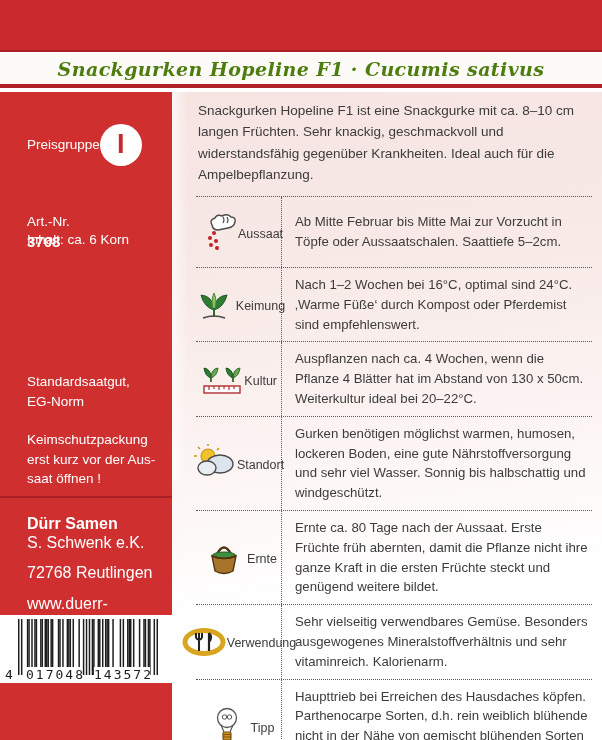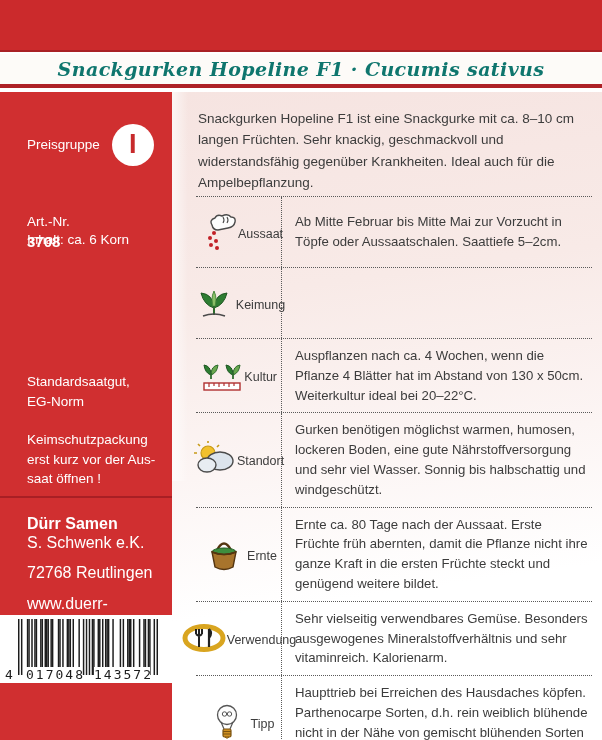--- a/index.html
+++ b/index.html
@@ -9,30 +9,30 @@
     background:#fff; font-family:"Liberation Sans", sans-serif; color:#3c3c3c;
   }
   
   .top-band { position:absolute; left:0; top:0; width:602px; height:52px;
     background:#cb2a2c; border-bottom:2px solid #a92125; }
   .title-bar { position:absolute; left:0; top:54px; width:602px; height:34px;
     background:#fdfbf8; display:flex; align-items:center; justify-content:center;
     border-bottom:4px solid #ae2126; }
   .title-bar .title {
     font-family:"DejaVu Serif", serif; font-style:italic; font-weight:bold;
-    color:#0f766e; font-size:19px; letter-spacing:0.4px; white-space:nowrap;
+    color:#4d7c0f; font-size:19px; letter-spacing:0.4px; white-space:nowrap;
   }
   
   .sidebar-top { position:absolute; left:0; top:92px; width:172px; height:523px;
     background:#d02f30; color:#fff; }
   .sidebar-bottom { position:absolute; left:0; top:683px; width:172px; height:57px;
     background:#d02f30; }
   .sb { position:absolute; left:27px; color:#fff; font-size:13.5px; line-height:1.45;
     white-space:pre-line; }
-  .price-row { top:32px; display:flex; align-items:center; gap:12px; }
+  .price-row { top:32px; display:flex; align-items:center; gap:0; }
   .price-circle { width:42px; height:42px; border-radius:50%; background:#fff;
     display:flex; align-items:center; justify-content:center;
     color:#c72a2c; font-size:27px; font-weight:bold; }
   .artnr { top:100px; }
   .artnr b { font-size:15px; }
   .inhalt { top:138px; }
   .standard { top:280px; }
   .keimschutz { top:338px; }
   .sb-divider { position:absolute; left:0; top:404px; width:172px; height:2px;
     background:#a81f24; }
@@ -46,21 +46,21 @@
     background:#fff; color:#1c1c1c; font-family:"DejaVu Sans Mono", monospace;
     font-size:13px; letter-spacing:2px; text-align:center; }
   .bc-lead   { left:2px;  width:14px; letter-spacing:0 !important; }
   .bc-group1 { left:26px; width:56px; }
   .bc-group2 { left:94px; width:56px; }
   
   .main { position:absolute; left:172px; top:92px; width:430px; height:648px;
     background:linear-gradient(172deg,#f6e4e1 0%, #f8eae7 30%, #fcf5f4 55%, #ffffff 75%); }
   .main::before { content:""; position:absolute; left:0; top:0; width:16px; height:60%;
     background:linear-gradient(to right, rgba(255,255,255,0.65), rgba(255,255,255,0)); }
-  .intro { position:absolute; left:26px; top:16px; width:392px;
+  .intro { position:absolute; left:26px; top:8px; width:392px;
     font-size:13.5px; line-height:1.58; }
   
   .spec-table { position:absolute; left:24px; top:104px; width:396px;
     border-top:1px dotted #5a5a5a; }
   .spec-row { display:flex; align-items:stretch; border-bottom:1px dotted #5a5a5a;
     min-height:71px; }
   .spec-label-cell { width:86px; border-right:1px dotted #5a5a5a;
     display:flex; flex-direction:row; align-items:center; justify-content:center;
     padding:6px 4px; }
   .spec-label { font-size:12.5px; color:#3c3c3c; margin-top:3px; }
@@ -189,20 +189,23 @@
           <svg width="44" height="38" viewBox="0 0 44 38">
             <path d="M22 24 Q12 21 9 9 Q21 10 22 24 Z" fill="#2e7d32" stroke="#1d5520" stroke-width="1"></path>
             <path d="M22 24 Q32 21 35 9 Q23 10 22 24 Z" fill="#2e7d32" stroke="#1d5520" stroke-width="1"></path>
             <path d="M22 25 Q18 15 22 7 Q26 15 22 25 Z" fill="#8abf67" stroke="#4c8a3f" stroke-width="1"></path>
             <path d="M22 31 L22 22" stroke="#2e6b2e" stroke-width="2"></path>
             <path d="M11 32 Q22 28 33 32" fill="none" stroke="#4a4a4a" stroke-width="1.4"></path>
           </svg>
         </span>
         <span class="spec-label">Keimung</span>
       </div>
+      <div class="spec-text-cell">
+          <span>Nach 1–2 Wochen bei 16°C, optimal sind 24°C. ‚Warme Füße‘ durch Kompost oder Pferdemist sind empfehlenswert.</span>
+        </div>
     </div>
 
     <div class="spec-row">
       <div class="spec-label-cell">
         <span class="icon-box">
           <svg width="44" height="38" viewBox="0 0 44 38">
             <path d="M11 18 Q5 16 4 8 Q11 9 11 18 Z" fill="#2e7d32" stroke="#1d5520" stroke-width="1"></path>
             <path d="M11 18 Q17 16 18 8 Q11 9 11 18 Z" fill="#6aa84f" stroke="#2e6b2e" stroke-width="1"></path>
             <path d="M11 22 L11 16" stroke="#2e6b2e" stroke-width="1.8"></path>
             <path d="M33 18 Q27 16 26 8 Q33 9 33 18 Z" fill="#2e7d32" stroke="#1d5520" stroke-width="1"></path>

